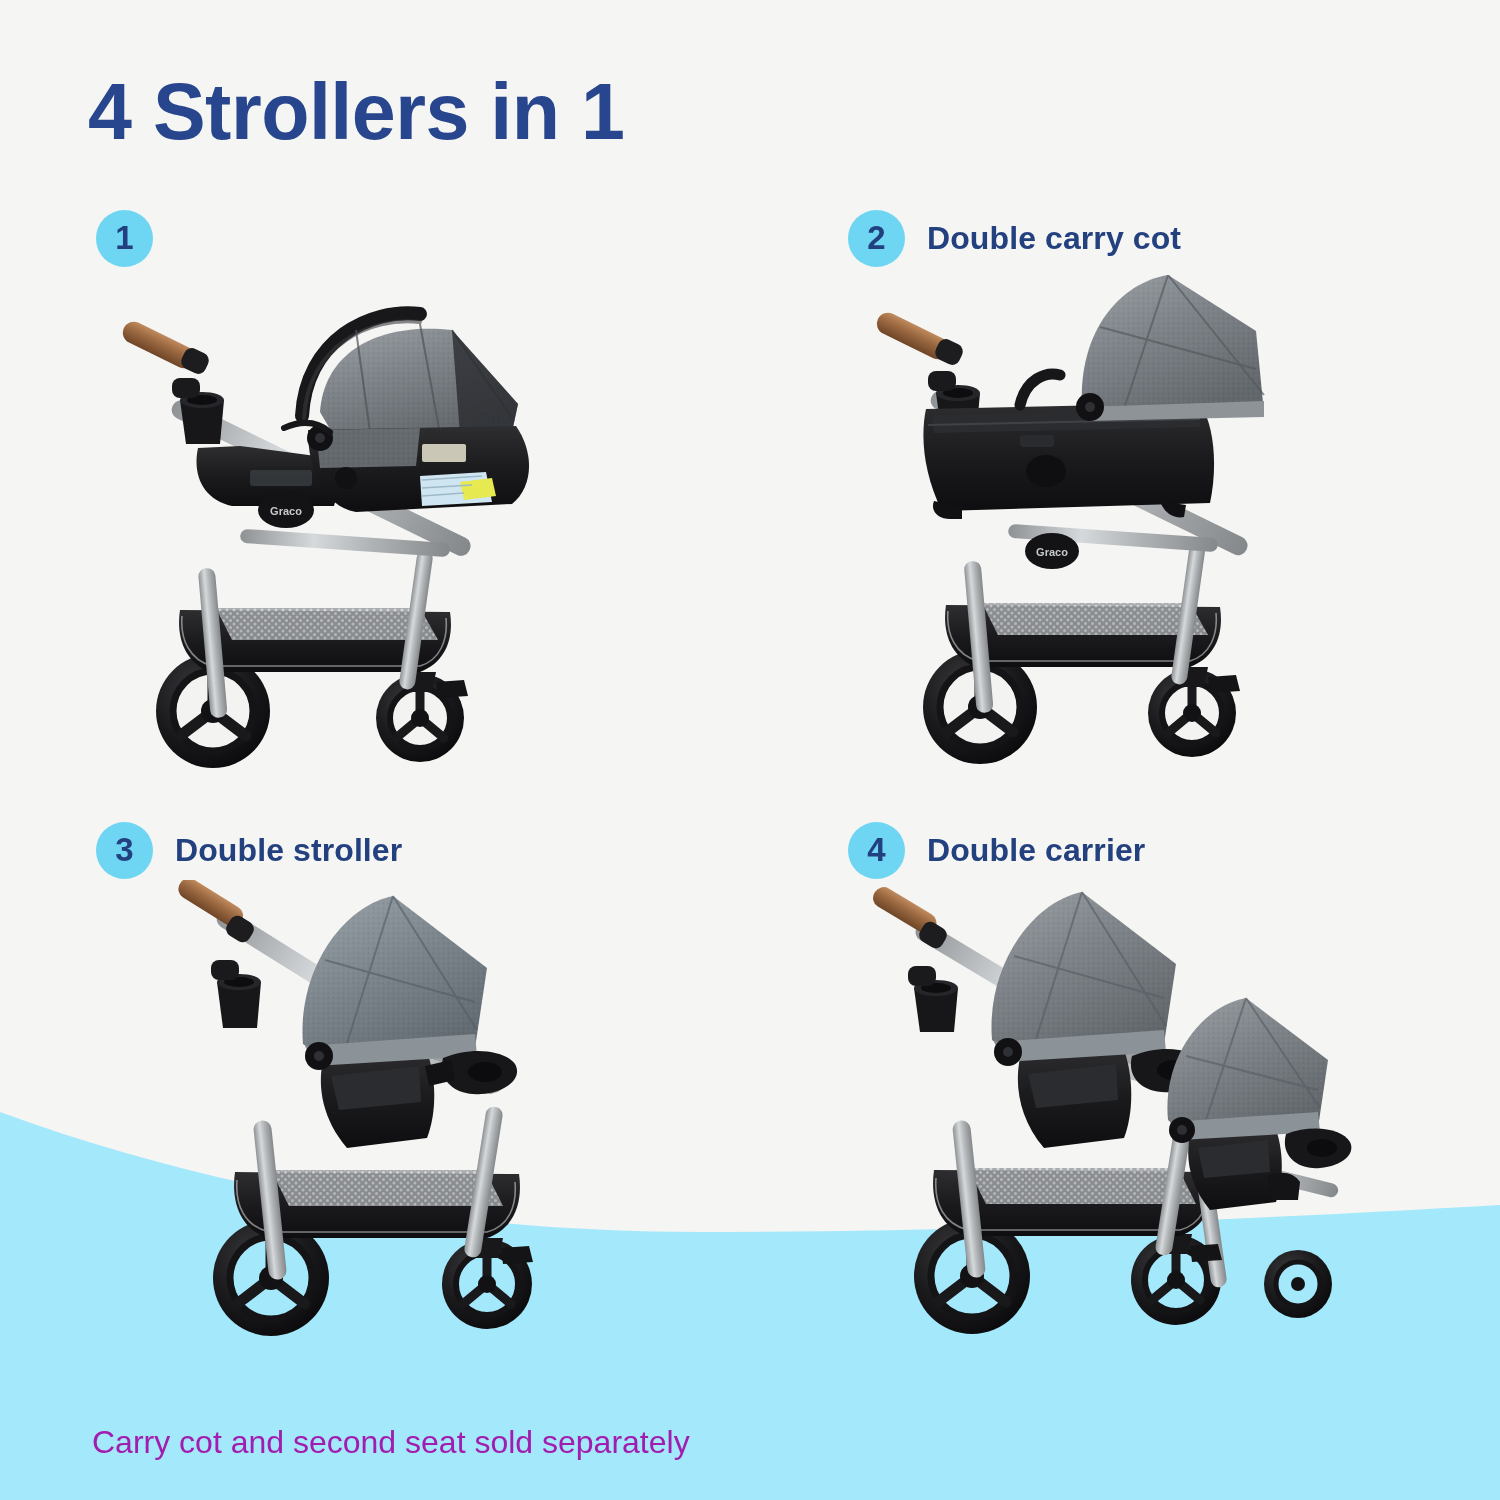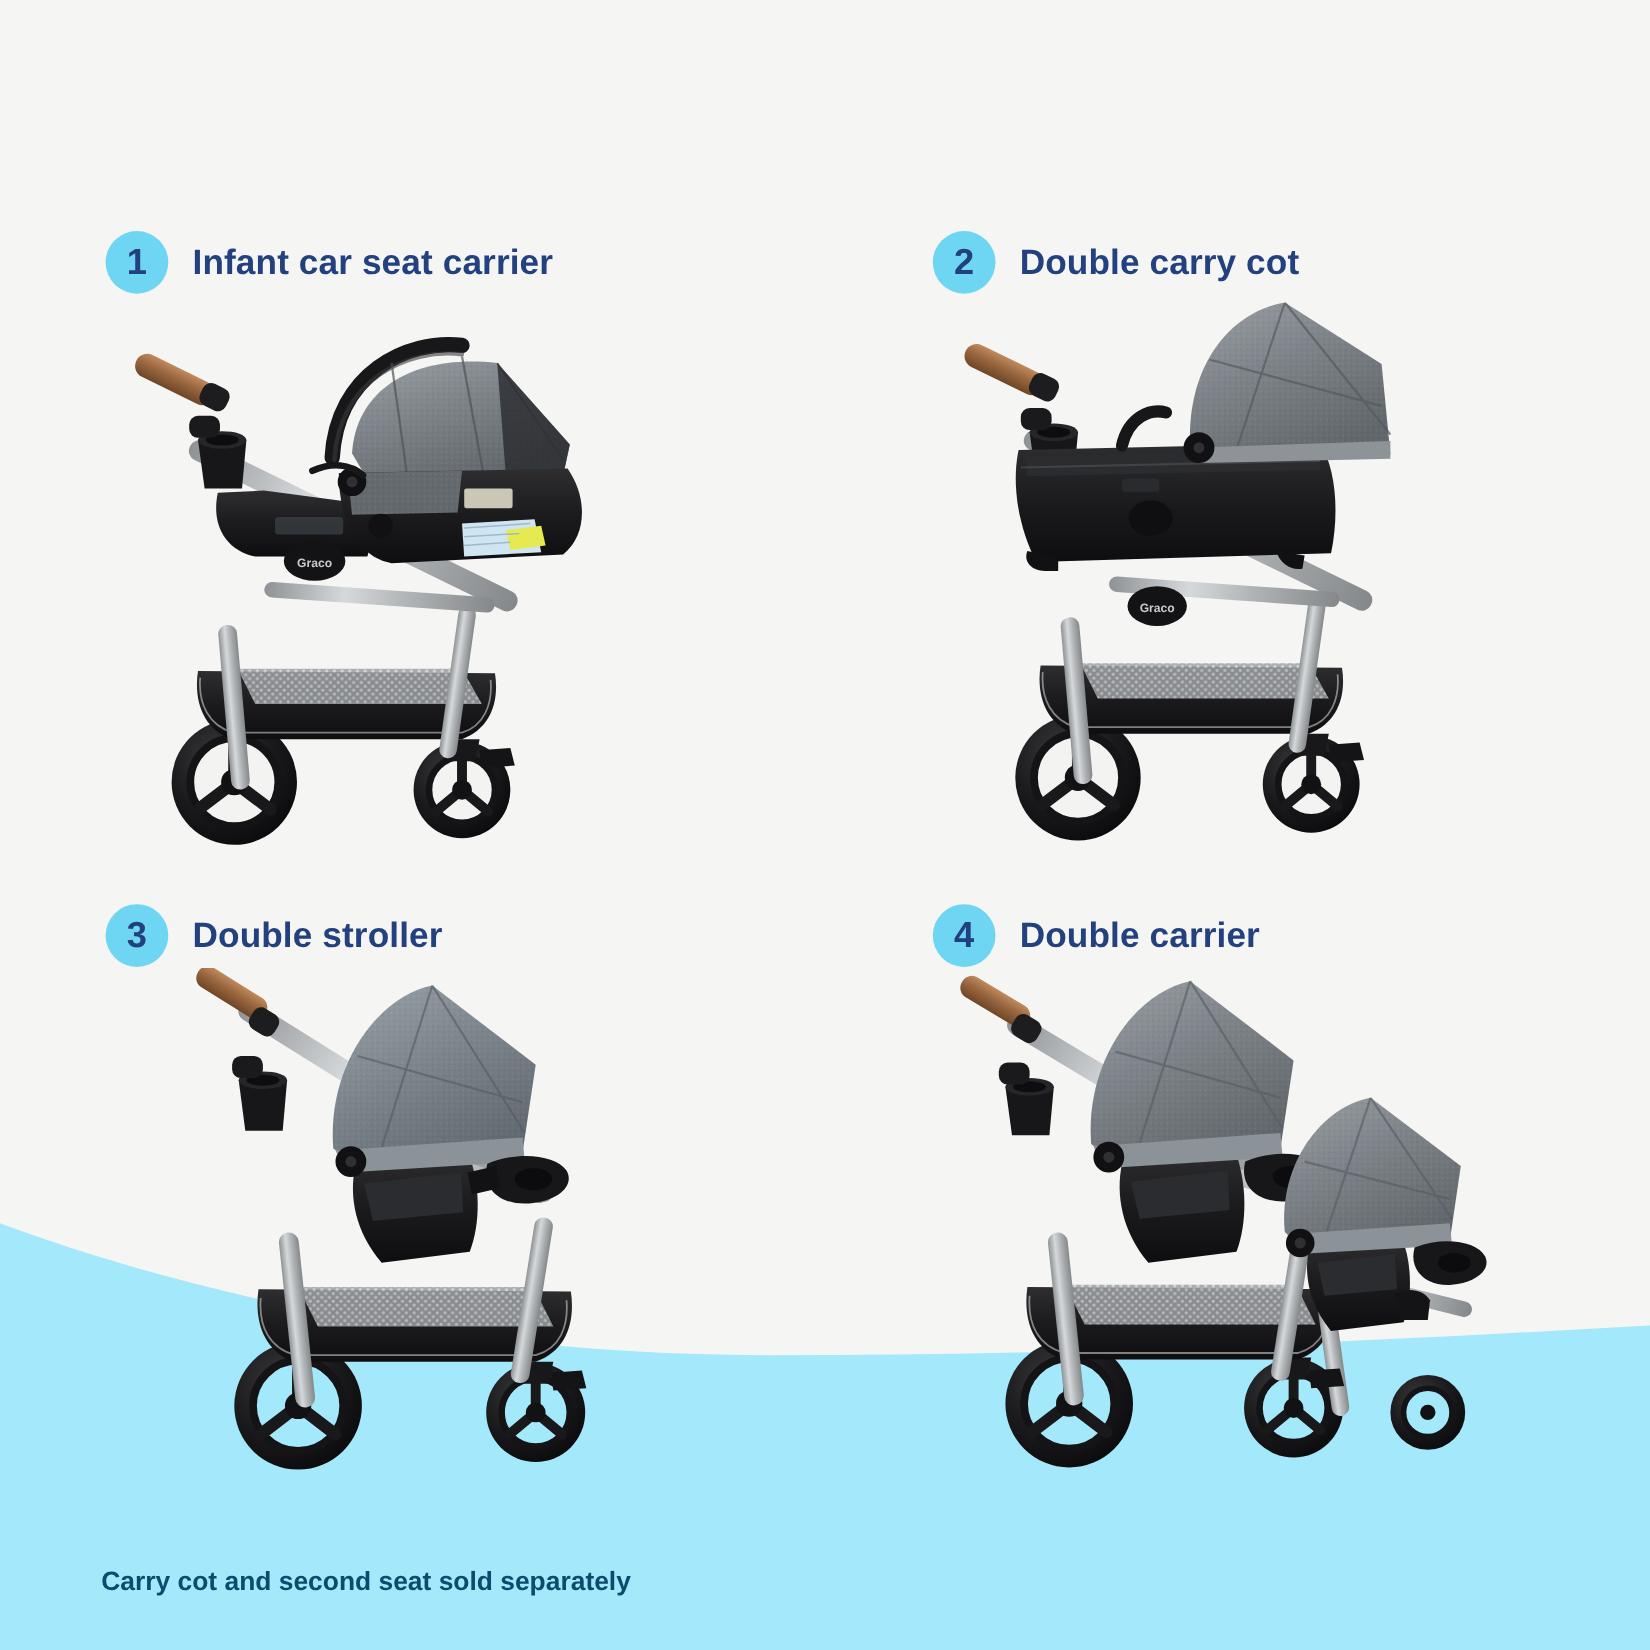--- a/index.html
+++ b/index.html
@@ -38,45 +38,45 @@
   .caption-label{font-size:32px;font-weight:700;color:#24417f;letter-spacing:0.1px;}
 
   #cap-1{left:96px;top:210px;}
   #cap-2{left:848px;top:210px;}
   #cap-3{left:96px;top:822px;}
   #cap-4{left:848px;top:822px;}
 
   
   .footnote{
     position:absolute;left:92px;top:1424px;z-index:6;
-    font-size:24px;font-weight:700;color:#0c4a6e;white-space:nowrap;
+    font-size:32px;font-weight:400;color:#a21caf;white-space:nowrap;
   }
 
   
   .photo{position:absolute;z-index:4;text-decoration:underline;}
   #photo-1{left:120px;top:300px;width:430px;height:480px;}
   #photo-2{left:870px;top:275px;width:450px;height:505px;}
   #photo-3{left:175px;top:880px;width:480px;height:470px;}
   #photo-4{left:870px;top:880px;width:500px;height:470px;}
   .photo svg{display:block;width:100%;height:100%;}
 </style>
 </head>
 <body>
 
 <div id="stage">
 
   <svg class="wave-layer" viewBox="0 0 1500 1500" preserveAspectRatio="none">
     <rect x="0" y="0" width="1500" height="1500" fill="#f5f5f3"></rect>
     <path d="M0,1112 C190,1182 430,1232 700,1232 C960,1232 1200,1222 1500,1205 L1500,1500 L0,1500 Z" fill="#a4e8fb"></path>
   </svg>
 
+  <div class="headline">4 Strollers in 1</div>
 
   <div class="caption" id="cap-1">
     <div class="badge">1</div>
-    <div class="caption-label">Infant car seat carrier</div>
   </div>
   <div class="caption" id="cap-2">
     <div class="badge">2</div>
     <div class="caption-label">Double carry cot</div>
   </div>
   <div class="caption" id="cap-3">
     <div class="badge">3</div>
     <div class="caption-label">Double stroller</div>
   </div>
   <div class="caption" id="cap-4">

